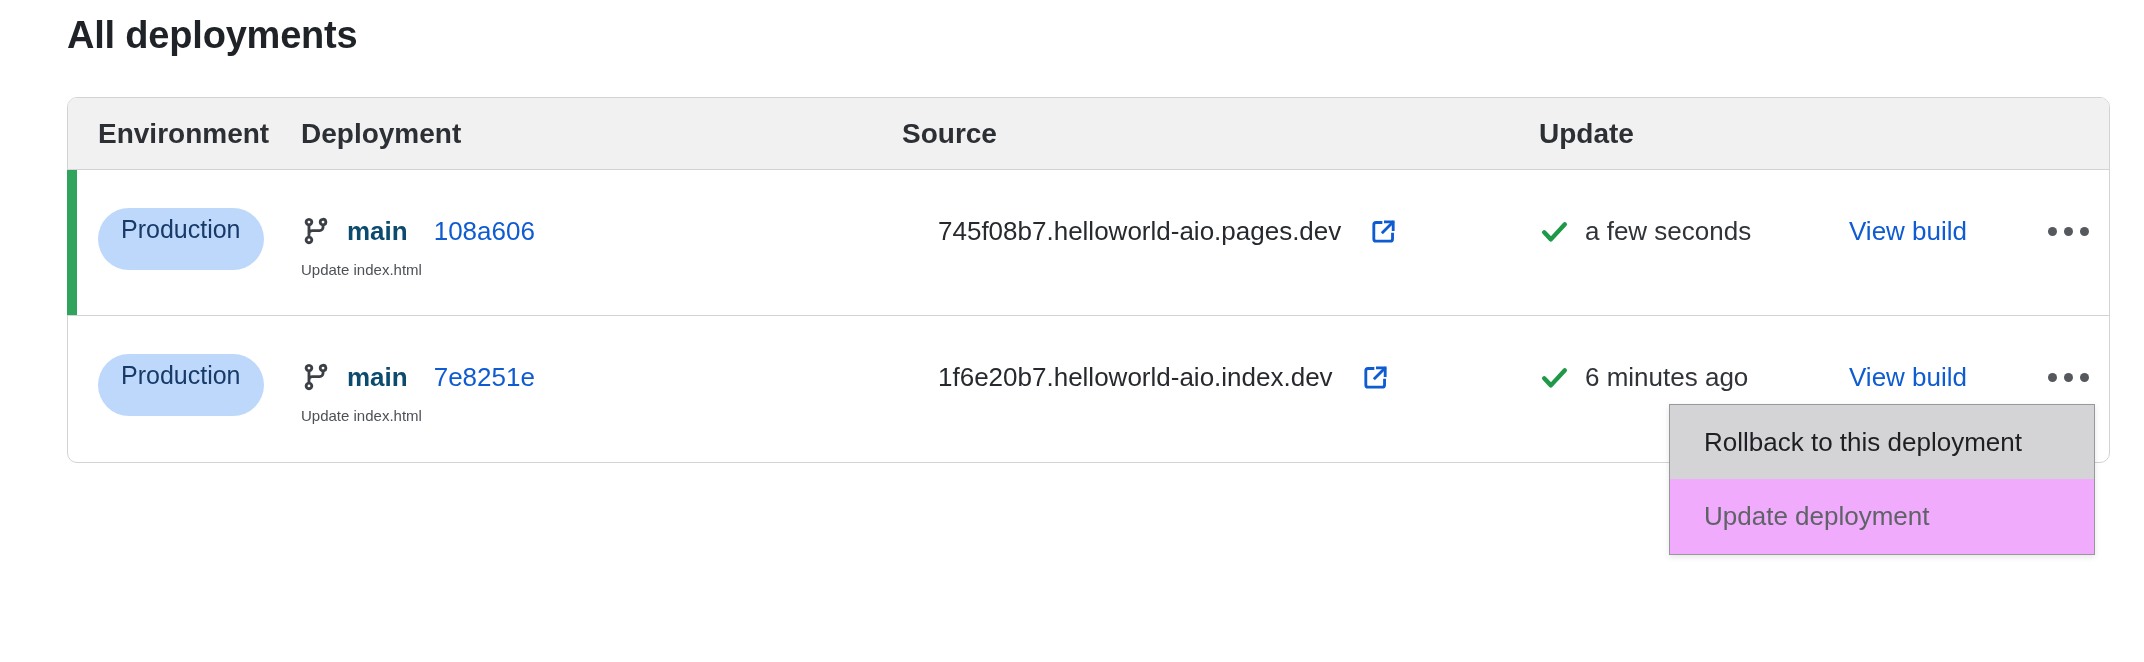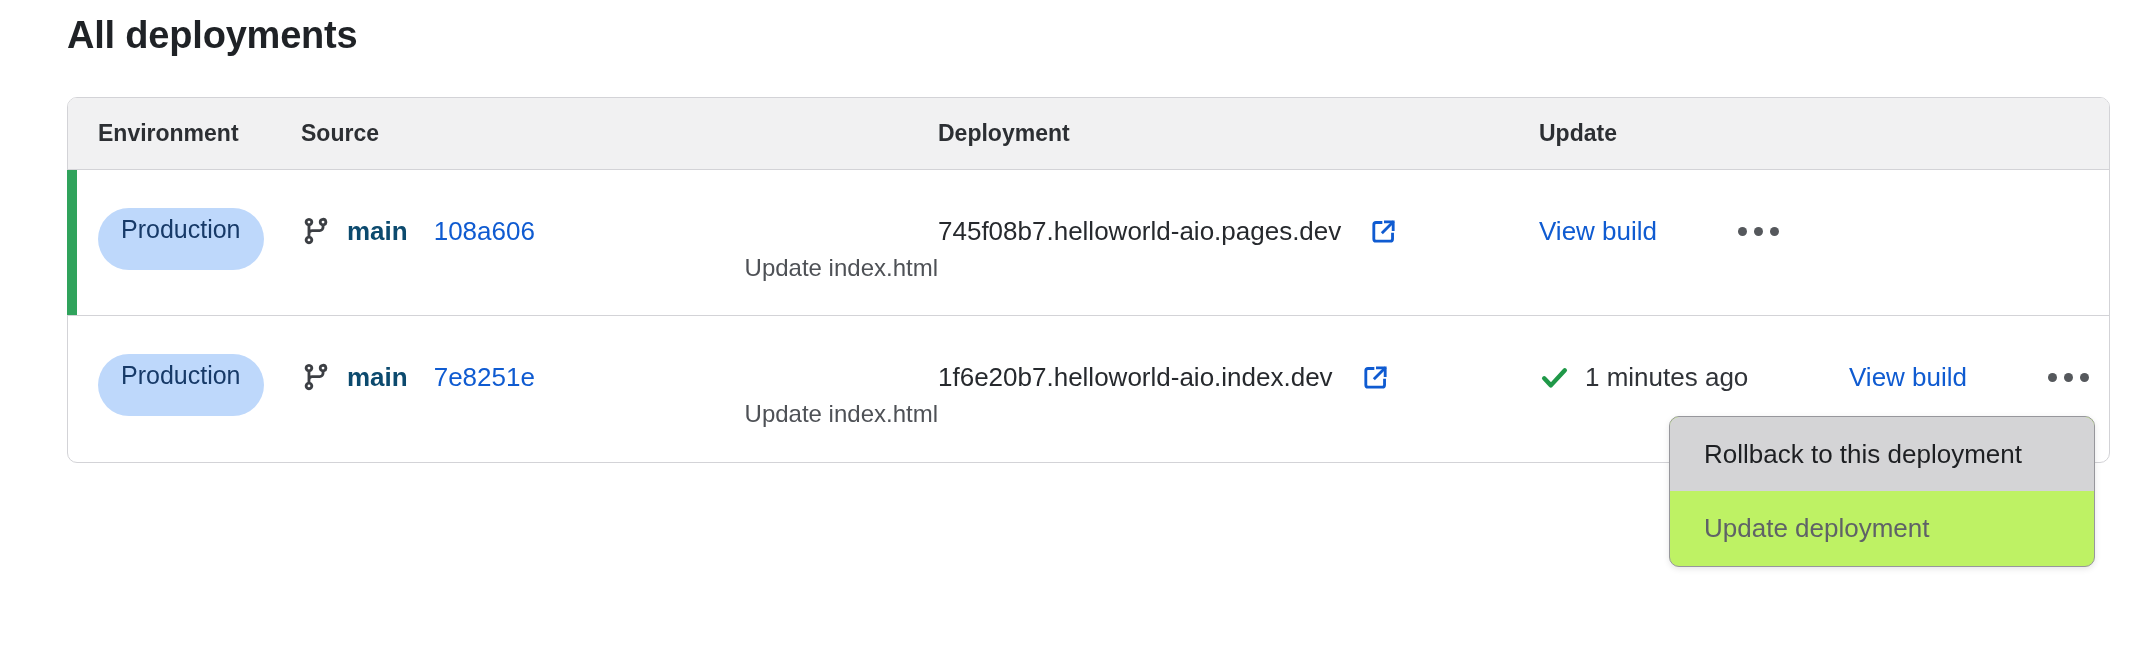--- a/index.html
+++ b/index.html
@@ -15,21 +15,21 @@
   .deploy-table {
     position:absolute; left:67px; top:97px; width:2043px;
     border:1.5px solid #d3d3d7; border-radius:10px; background:#fff;
     box-sizing:border-box;
   }
   .table-header {
     display:flex; align-items:center; height:72px;
     background:#f1f1f2; border-bottom:1.5px solid #d3d3d7;
     border-radius:8.5px 8.5px 0 0;
     padding-left:30px; box-sizing:border-box;
-    font-size:23px; font-weight:600; color:#2c2f33;
+    font-size:28px; font-weight:600; color:#2c2f33;
   }
   .col { flex-shrink:0; box-sizing:border-box; }
   .col-env    { width:203px; }
   .col-source { width:637px; }
   .col-deploy { width:601px; }
   .col-status { width:310px; }
   .col-action { width:197px; }
   .col-menu   { width:65px; }
 
   .table-row {
@@ -47,41 +47,40 @@
   .badge {
     display:inline-block; background:#bed8fb; color:#173a68;
     font-size:25px; line-height:31px; padding:6px 23px 25px;
     border-radius:999px; white-space:nowrap;
   }
   .icon { display:inline-flex; align-items:center; justify-content:center; }
   .icon.branch svg { width:30px; height:30px; }
   .icon.branch { margin-right:16px; }
   .branch-name { font-weight:700; color:#0c4a6e; margin-right:26px; }
   .link { color:#0f5bd1; text-decoration:none; cursor:pointer; }
-  .source-sub { margin-top:0; font-size:24px; color:#4e5156;text-align:right; }
+  .source-sub { margin-top:7px; font-size:15px; color:#4e5156; }
 
   .deploy-url { color:#26292d; margin-right:27px; white-space:nowrap; }
   .icon.external svg { width:31px; height:31px; }
   .icon.check { margin-right:15px; }
   .icon.check svg { width:31px; height:31px; }
   .status-time { color:#303338; }
 
   .dots { display:inline-flex; align-items:center; cursor:pointer; padding:6px 2px; }
   .dots i {
     width:9px; height:9px; border-radius:50%; background:#55585c;
     display:inline-block; margin-right:7px;
   }
   .dots i:last-child { margin-right:0; }
 
   .context-menu {
     position:absolute; left:1669px; top:404px; width:426px;
-    background:#bef264; border:1.5px solid #97979c; border-radius:10px;
+    background:#f0abfc; border:1.5px solid #97979c; border-radius:0;
     overflow:hidden; z-index:10; box-shadow:0 2px 6px rgba(0,0,0,0.10);
     box-sizing:border-box;
-    margin-top:12px;
   }
   .menu-item {
     height:75px; display:flex; align-items:center; padding-left:34px;
     font-size:26px; color:#5f6267; cursor:pointer; white-space:nowrap;
   }
   .menu-item.highlighted { height:74px; background:#d4d4d6; color:#1d1f22; }
 
   .bottom-strip {
     position:absolute; left:0; top:630px; width:2144px; height:24px;
     background:linear-gradient(#ffffff, #f5f5f6);
@@ -95,22 +94,22 @@
 <body>
 
 <div class="screen">
 
   <h2 class="page-title">All deployments</h2>
 
   <div class="deploy-table">
 
     <div class="table-header">
       <div class="col col-env">Environment</div>
+      <div class="col col-deploy">Deployment</div>
       <div class="col col-source">Source</div>
-      <div class="col col-deploy">Deployment</div>
       <div class="col col-status">Update</div>
       <div class="col col-action"></div>
       <div class="col col-menu"></div>
     </div>
 
     <div class="table-row first">
       <span class="current-bar"></span>
       <div class="col col-env">
         <span class="badge">Production</span>
       </div>
@@ -129,20 +128,28 @@
       <div class="col col-deploy cell-line">
         <span class="deploy-url">745f08b7.helloworld-aio.pages.dev</span>
         <span class="icon external">
           <svg viewBox="0 0 24 24" fill="none" stroke="#0f5bd1" stroke-width="2.2" stroke-linecap="square">
             <path d="M10 5H6.2C5.08 5 4.5 5.58 4.5 6.7v11.1c0 1.12.58 1.7 1.7 1.7h11.1c1.12 0 1.7-.58 1.7-1.7V14"></path>
             <path d="M13.5 4.5h6v6"></path>
             <path d="M19 5l-7.5 7.5"></path>
           </svg>
         </span>
       </div>
+      <div class="col col-status cell-line">
+        <span class="icon check">
+          <svg viewBox="0 0 24 24" fill="none" stroke="#1f9848" stroke-width="3.4" stroke-linecap="round" stroke-linejoin="round">
+              <path d="M4 12.6l5.2 5.5L20 6.4"></path>
+            </svg>
+        </span>
+        <span class="status-time">a few seconds</span>
+      </div>
       <div class="col col-action cell-line">
         <a class="link">View build</a>
       </div>
       <div class="col col-menu cell-line">
         <span class="dots">
             <i></i>
             <i></i>
             <i></i>
           </span>
       </div>
@@ -173,21 +180,21 @@
             <path d="M19 5l-7.5 7.5"></path>
           </svg>
         </span>
       </div>
       <div class="col col-status cell-line">
         <span class="icon check">
           <svg viewBox="0 0 24 24" fill="none" stroke="#1f9848" stroke-width="3.4" stroke-linecap="round" stroke-linejoin="round">
               <path d="M4 12.6l5.2 5.5L20 6.4"></path>
             </svg>
         </span>
-        <span class="status-time">1 minutes ago</span>
+        <span class="status-time">6 minutes ago</span>
       </div>
       <div class="col col-action cell-line">
         <a class="link">View build</a>
       </div>
       <div class="col col-menu cell-line">
         <span class="dots">
             <i></i>
             <i></i>
             <i></i>
           </span>

